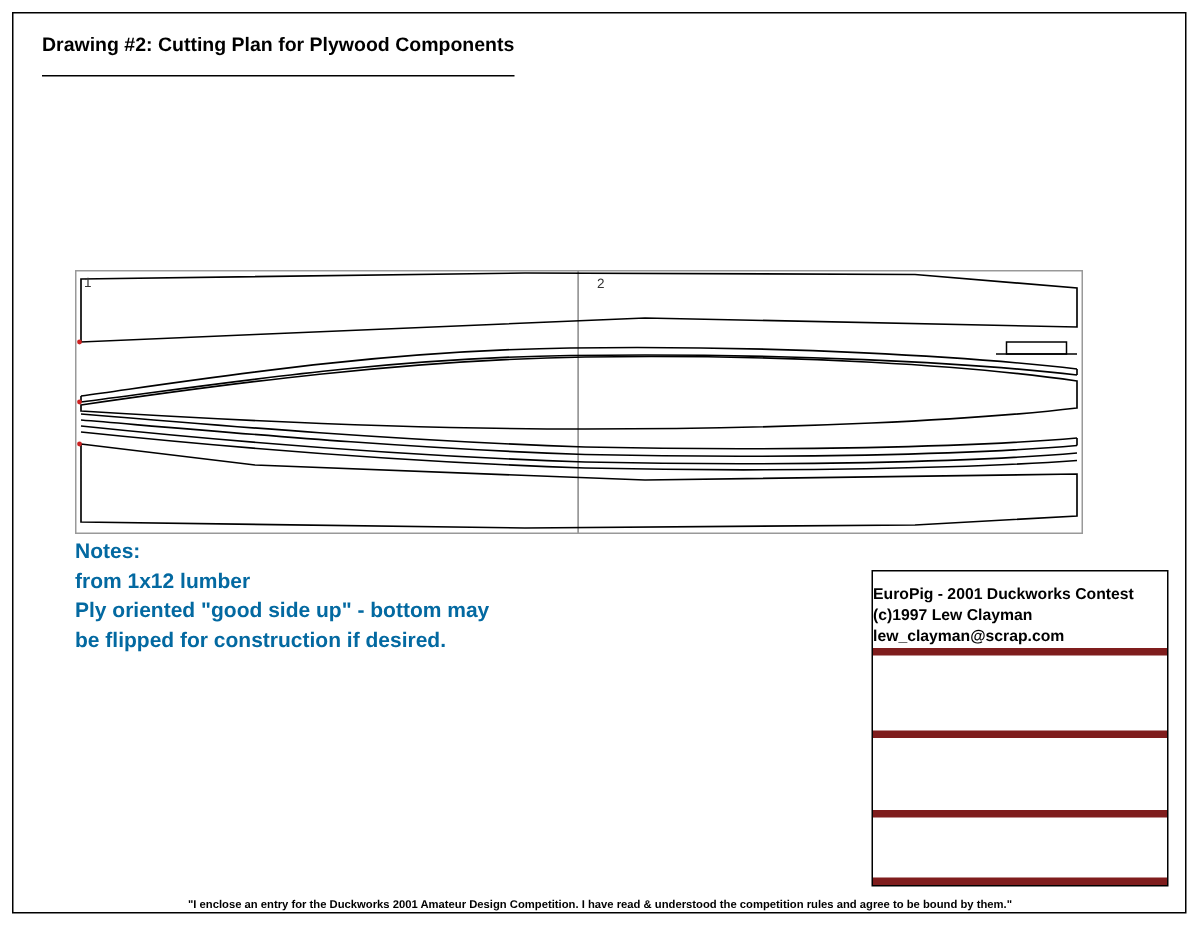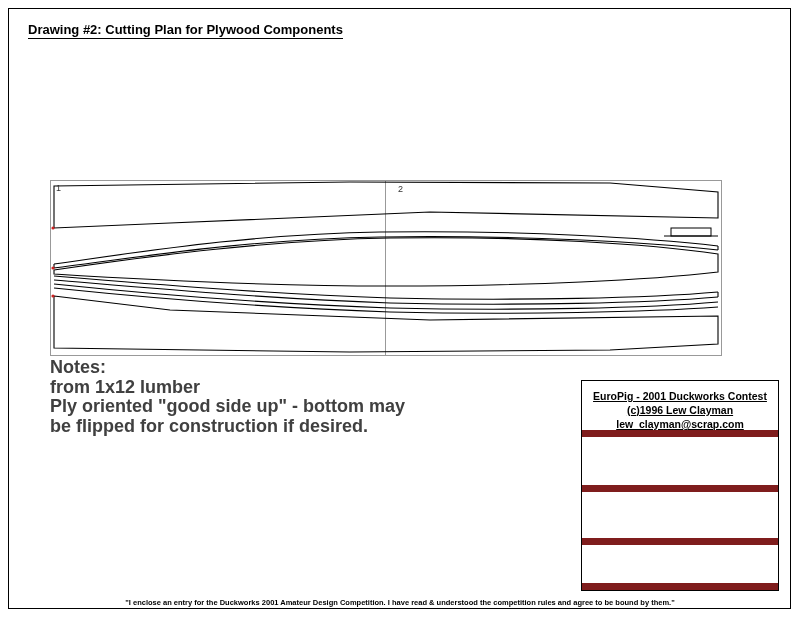--- a/index.html
+++ b/index.html
@@ -28,21 +28,21 @@
   }
   .title {
     position: absolute;
     left: 28px;
     top: 22px;
     font-size: 13px;
     font-weight: bold;
     color: #000000;
     letter-spacing: 0px;
     border-bottom: 1px solid #000000;
-    padding-bottom: 0;
+    padding-bottom: 12px;
     line-height: 16px;
   }
   #drawing-area {
     position: absolute;
     left: 50px;
     top: 180px;
     width: 672px;
     height: 176px;
   }
   #drawing-area svg {
@@ -55,42 +55,40 @@
     font-family: "Liberation Sans", sans-serif;
   }
   #sheet-label-1 { left: 56px; top: 183px; }
   #sheet-label-2 { left: 398px; top: 184px; }
 
   #notes {
     position: absolute;
     left: 50px;
     top: 358px;
     width: 420px;
-    font-size: 18px;
+    font-size: 14px;
     font-weight: bold;
-    color: #404040;
+    color: #0369a1;
     line-height: 19.5px;
   }
   #notes .note-line { white-space: pre; }
 
   #titleblock {
     position: absolute;
     left: 581px;
     top: 380px;
     width: 198px;
     height: 211px;
     border: 1px solid #000000;
     box-sizing: border-box;
   }
   #titleblock .tb-cell {
     box-sizing: border-box;
-    border-bottom: 7px solid #7f1d1d;
-    text-align: center;
+    border-bottom: 5px solid #7f1d1d;
     color: #000000;
-    text-decoration: underline;
   }
   #tb-cell-0 {
     height: 56px;
     padding-top: 8px;
     font-size: 10.5px;
     font-weight: bold;
     line-height: 14px;
   }
   #tb-cell-1 { height: 55px; }
   #tb-cell-2 { height: 53px; }
@@ -173,21 +171,21 @@
   <div id="notes">
     <div class="note-line">Notes:</div>
     <div class="note-line">from 1x12 lumber</div>
     <div class="note-line">Ply oriented "good side up" - bottom may</div>
     <div class="note-line">be flipped for construction if desired.</div>
   </div>
 
   <div id="titleblock">
     <div class="tb-cell" id="tb-cell-0">
       <div>EuroPig - 2001 Duckworks Contest</div>
-      <div>(c)1996 Lew Clayman</div>
+      <div>(c)1997 Lew Clayman</div>
       <div>lew_clayman@scrap.com</div>
     </div>
     <div class="tb-cell" id="tb-cell-1"></div>
     <div class="tb-cell" id="tb-cell-2"></div>
     <div class="tb-cell" id="tb-cell-3"></div>
   </div>
 
   <div id="footnote">"I enclose an entry for the Duckworks 2001 Amateur Design Competition.  I have read &amp; understood the competition rules and agree to be bound by them."</div>
 
 </div>

